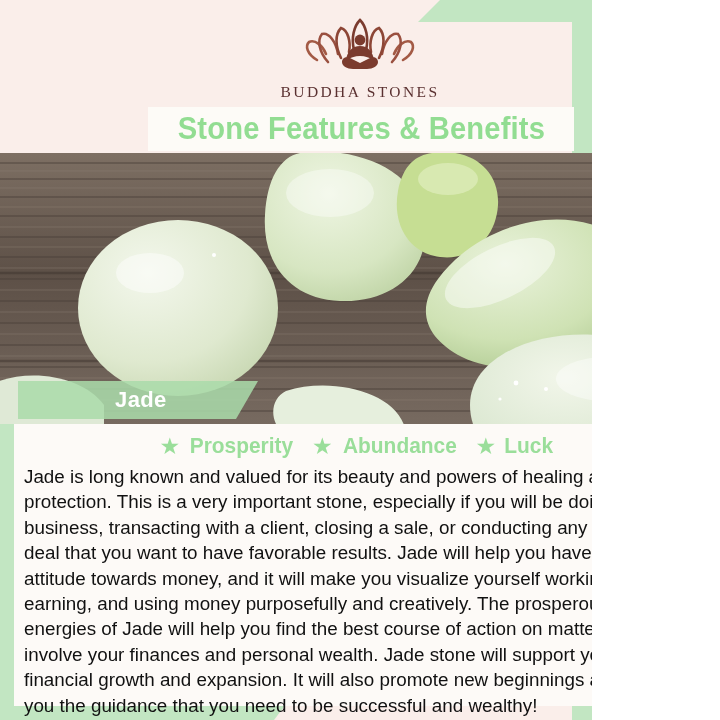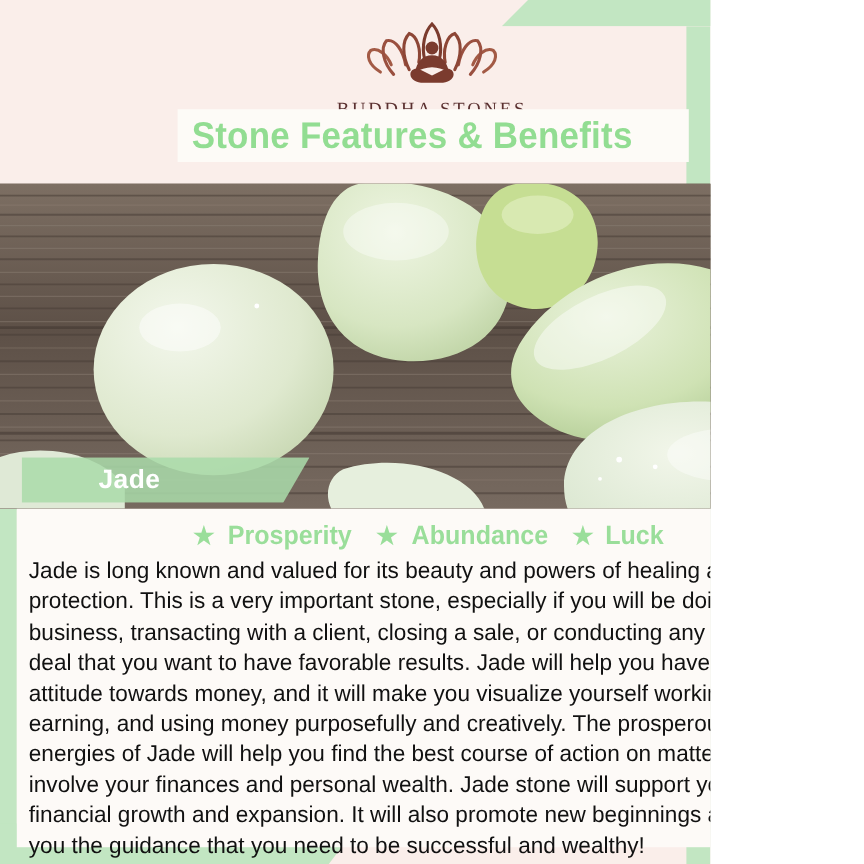--- a/index.html
+++ b/index.html
@@ -63,23 +63,23 @@
     font-family: "Liberation Serif", serif;
     font-size: 15.5px;
     letter-spacing: 2.4px;
     color: #5a3030;
     font-weight: 400;
   }
 
   
   .title-band {
     position: absolute;
-    top: 91px; left: 148px; width: 426px; height: 44px;
+    top: 107px; left: 148px; width: 426px; height: 44px;
     background: #fdfbf7;
-    display: flex; align-items: center; justify-content: flex-start;
+    display: flex; align-items: center; justify-content: center;
   }
   .title-text {
     font-family: "Liberation Sans Narrow", "Liberation Sans", sans-serif;
     font-weight: bold;
     font-size: 31px;
     color: #92dd92;
     letter-spacing: 0.2px;
     transform: scaleX(0.94);
     white-space: nowrap;
   }
@@ -95,21 +95,21 @@
 
   
   .stone-banner {
     position: absolute;
     top: 381px; left: 18px; width: 240px; height: 38px;
     background: rgba(170, 219, 170, 0.86);
     clip-path: polygon(0 0, 100% 0, calc(100% - 22px) 100%, 0 100%);
     display: flex; align-items: center;
   }
   .stone-name {
-    margin-left: 64px;
+    margin-left: 97px;
     color: #ffffff;
     font-weight: bold;
     font-size: 22px;
     letter-spacing: 0.4px;
   }
 
   
   .content {
     position: absolute;
     top: 424px; left: 14px; width: 686px; height: 282px;

